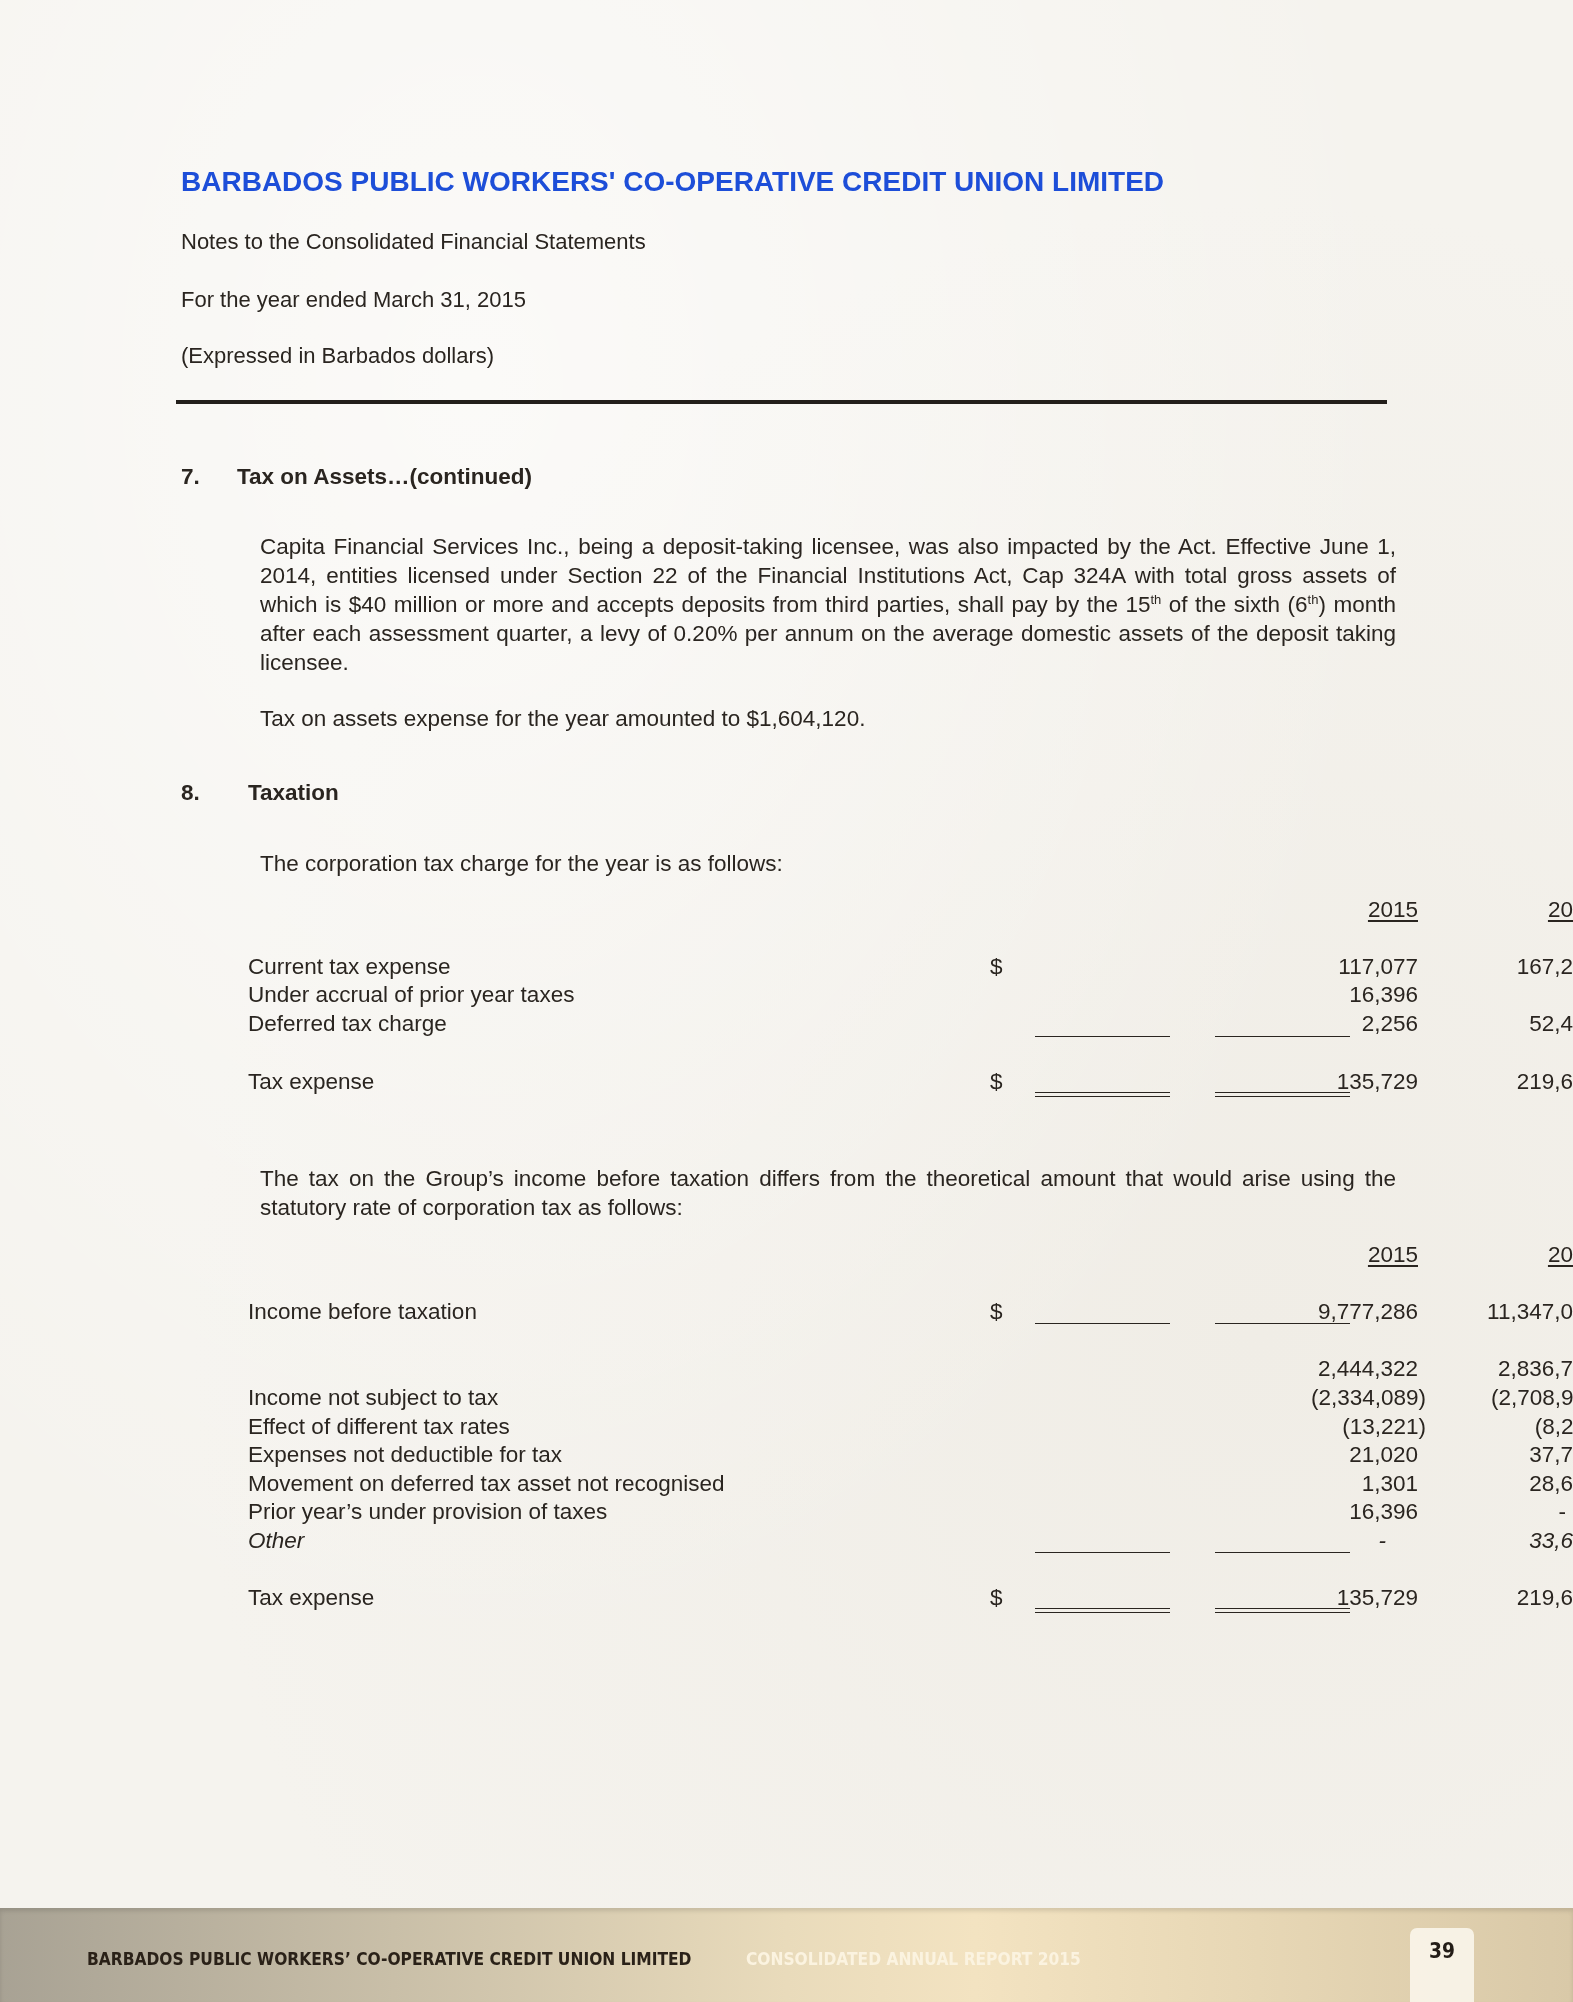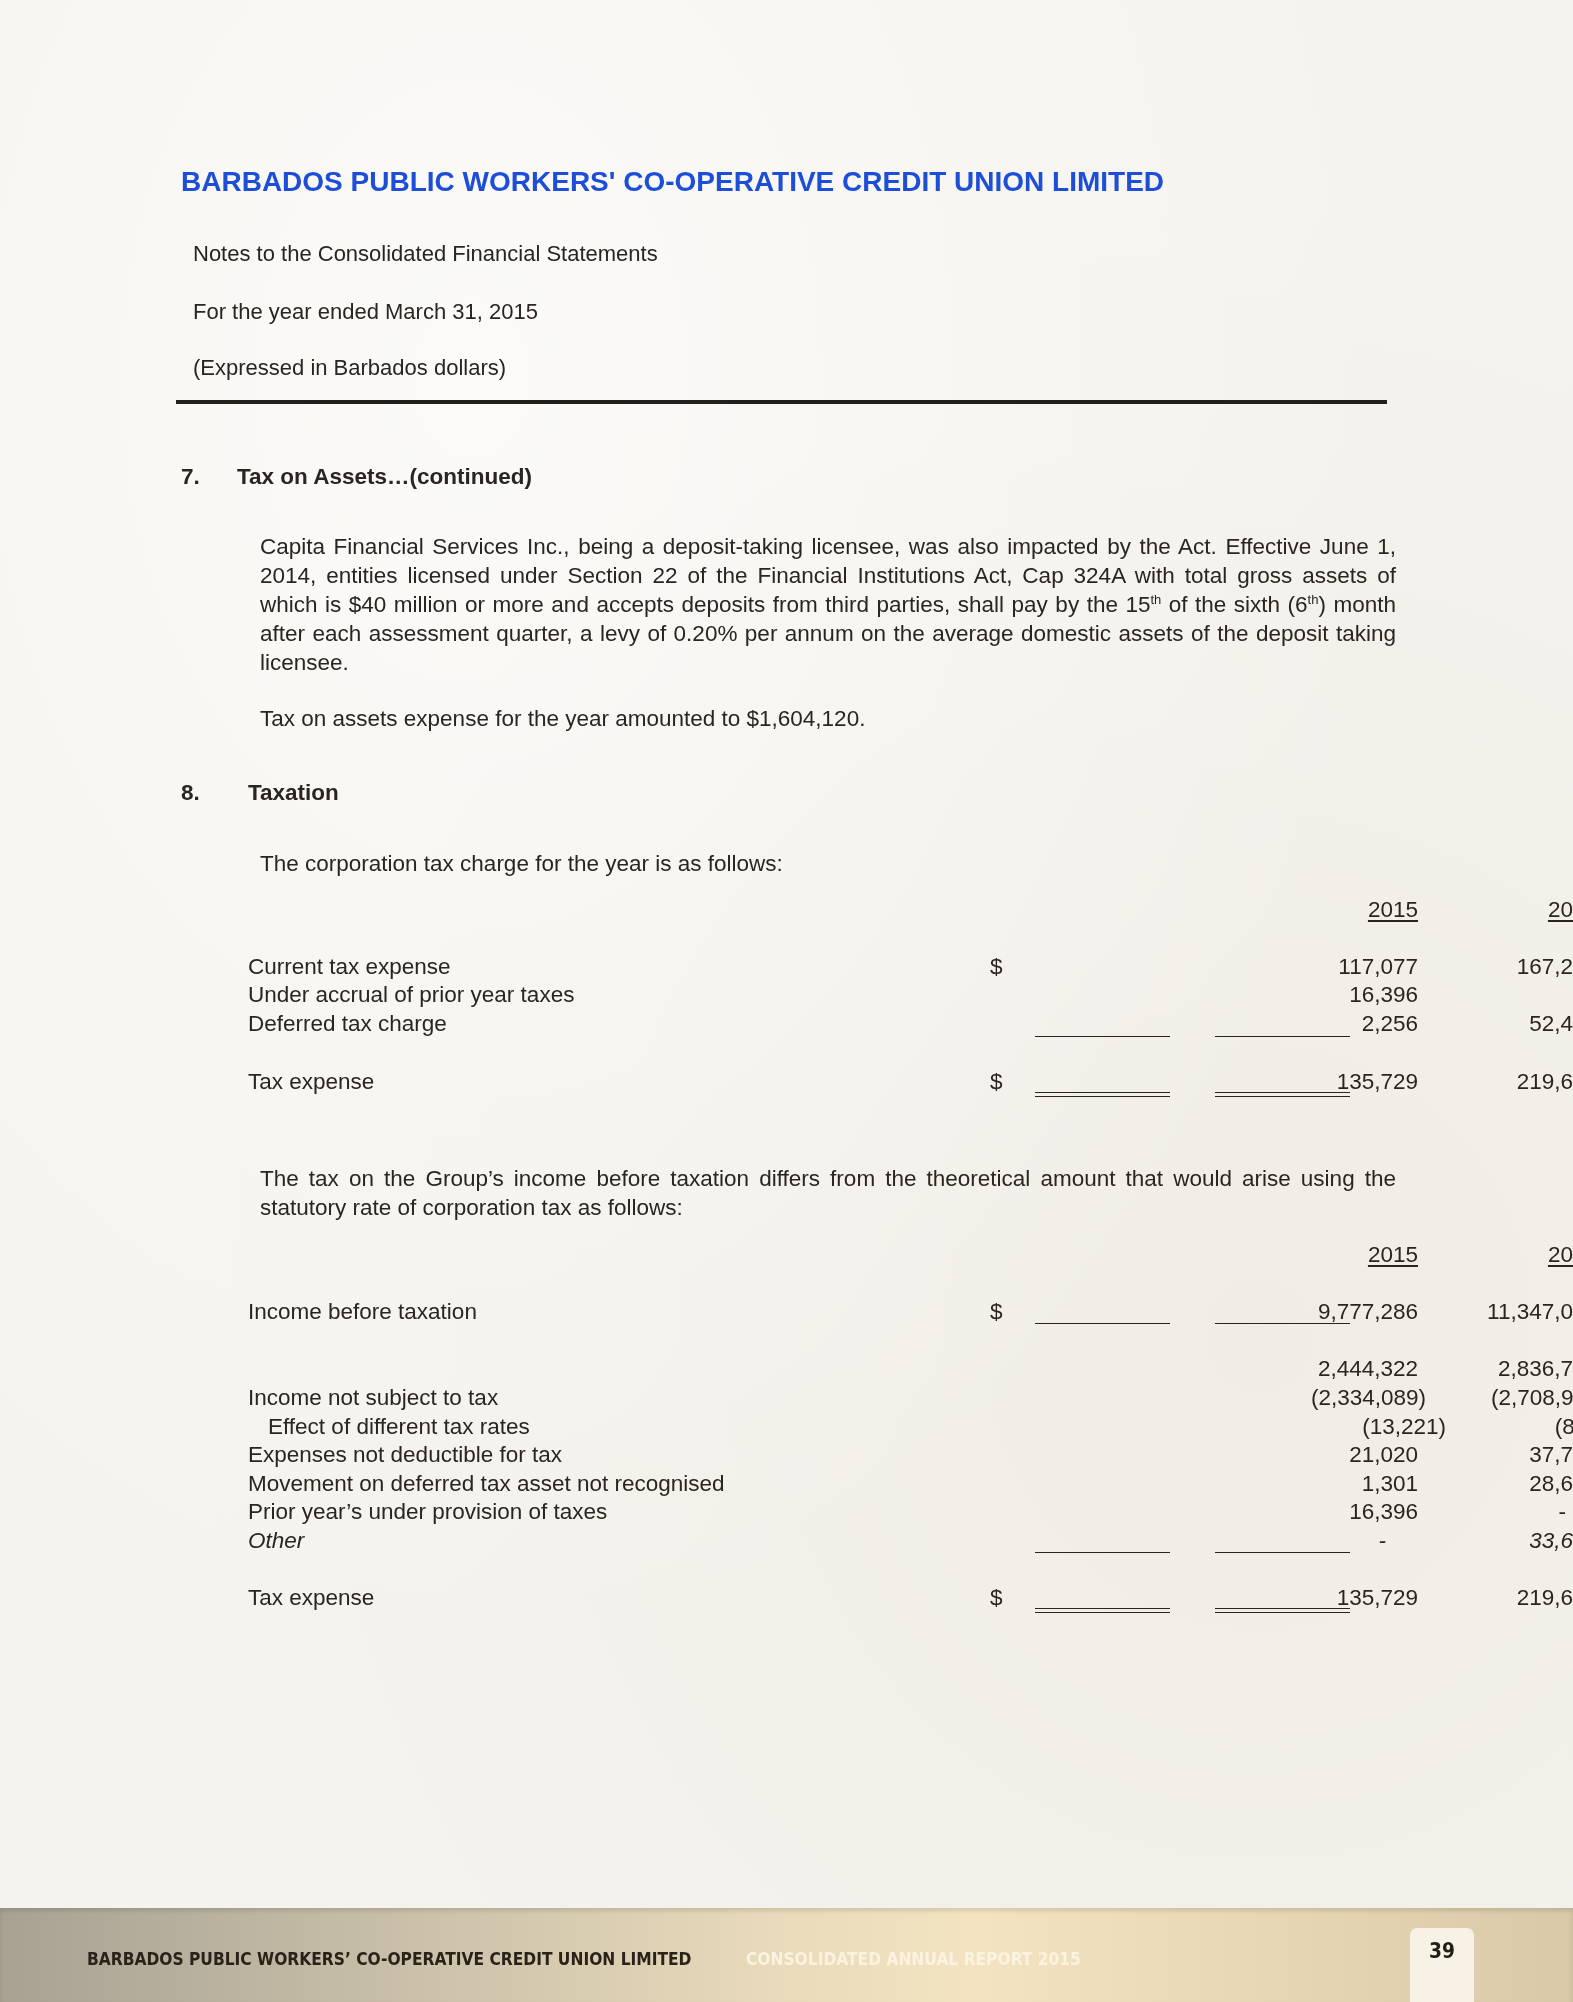--- a/index.html
+++ b/index.html
@@ -17,21 +17,21 @@
       background:
         radial-gradient(ellipse at 30% 20%, rgba(255,255,255,0.6), rgba(240,237,230,0) 60%),
         radial-gradient(ellipse at 80% 70%, rgba(235,231,222,0.5), rgba(240,237,230,0) 60%),
         #f5f3ee;
     }
     .header { position: absolute; left: 181px; top: 162px; width: 1206px; }
     .org-title {
       font-weight: bold; font-size: 28px; letter-spacing: 0px; margin: 0;
       line-height: 40px; color: #1d4ed8;
     }
-    .subline { font-size: 22px; line-height: 28px; margin: 12px; position: absolute; left: 0; }
+    .subline { font-size: 22px; line-height: 28px; margin: 0; position: absolute; left: 0; }
     .subline.notes { top: 66px; }
     .subline.year { top: 124px; }
     .subline.currency { top: 180px; }
     .rule {
       position: absolute; left: 176px; top: 400px; width: 1211px; height: 4px;
       background: #231f1b;
     }
 
     .section-heading {
       position: absolute; font-weight: bold; font-size: 22.5px; line-height: 28px;
@@ -165,21 +165,21 @@
 
   <div class="row" style="top:1354px;">
     <span class="cell col15">2,444,322</span>
     <span class="cell col14">2,836,775</span>
   </div>
   <div class="row" style="top:1383px;">
     <span class="label">Income not subject to tax</span>
     <span class="cell col15" style="left:795px;">(2,334,089)</span>
     <span class="cell col14" style="left:974px;">(2,708,984)</span>
   </div>
-  <div class="row" style="top:1412px;margin-left:20px;">
+  <div class="row" style="top:1412px;">
     <span class="label">Effect of different tax rates</span>
     <span class="cell col15" style="left:795px;">(13,221)</span>
     <span class="cell col14" style="left:974px;">(8,208)</span>
   </div>
   <div class="row" style="top:1440px;">
     <span class="label">Expenses not deductible for tax</span>
     <span class="cell col15">21,020</span>
     <span class="cell col14">37,728</span>
   </div>
   <div class="row" style="top:1469px;">

